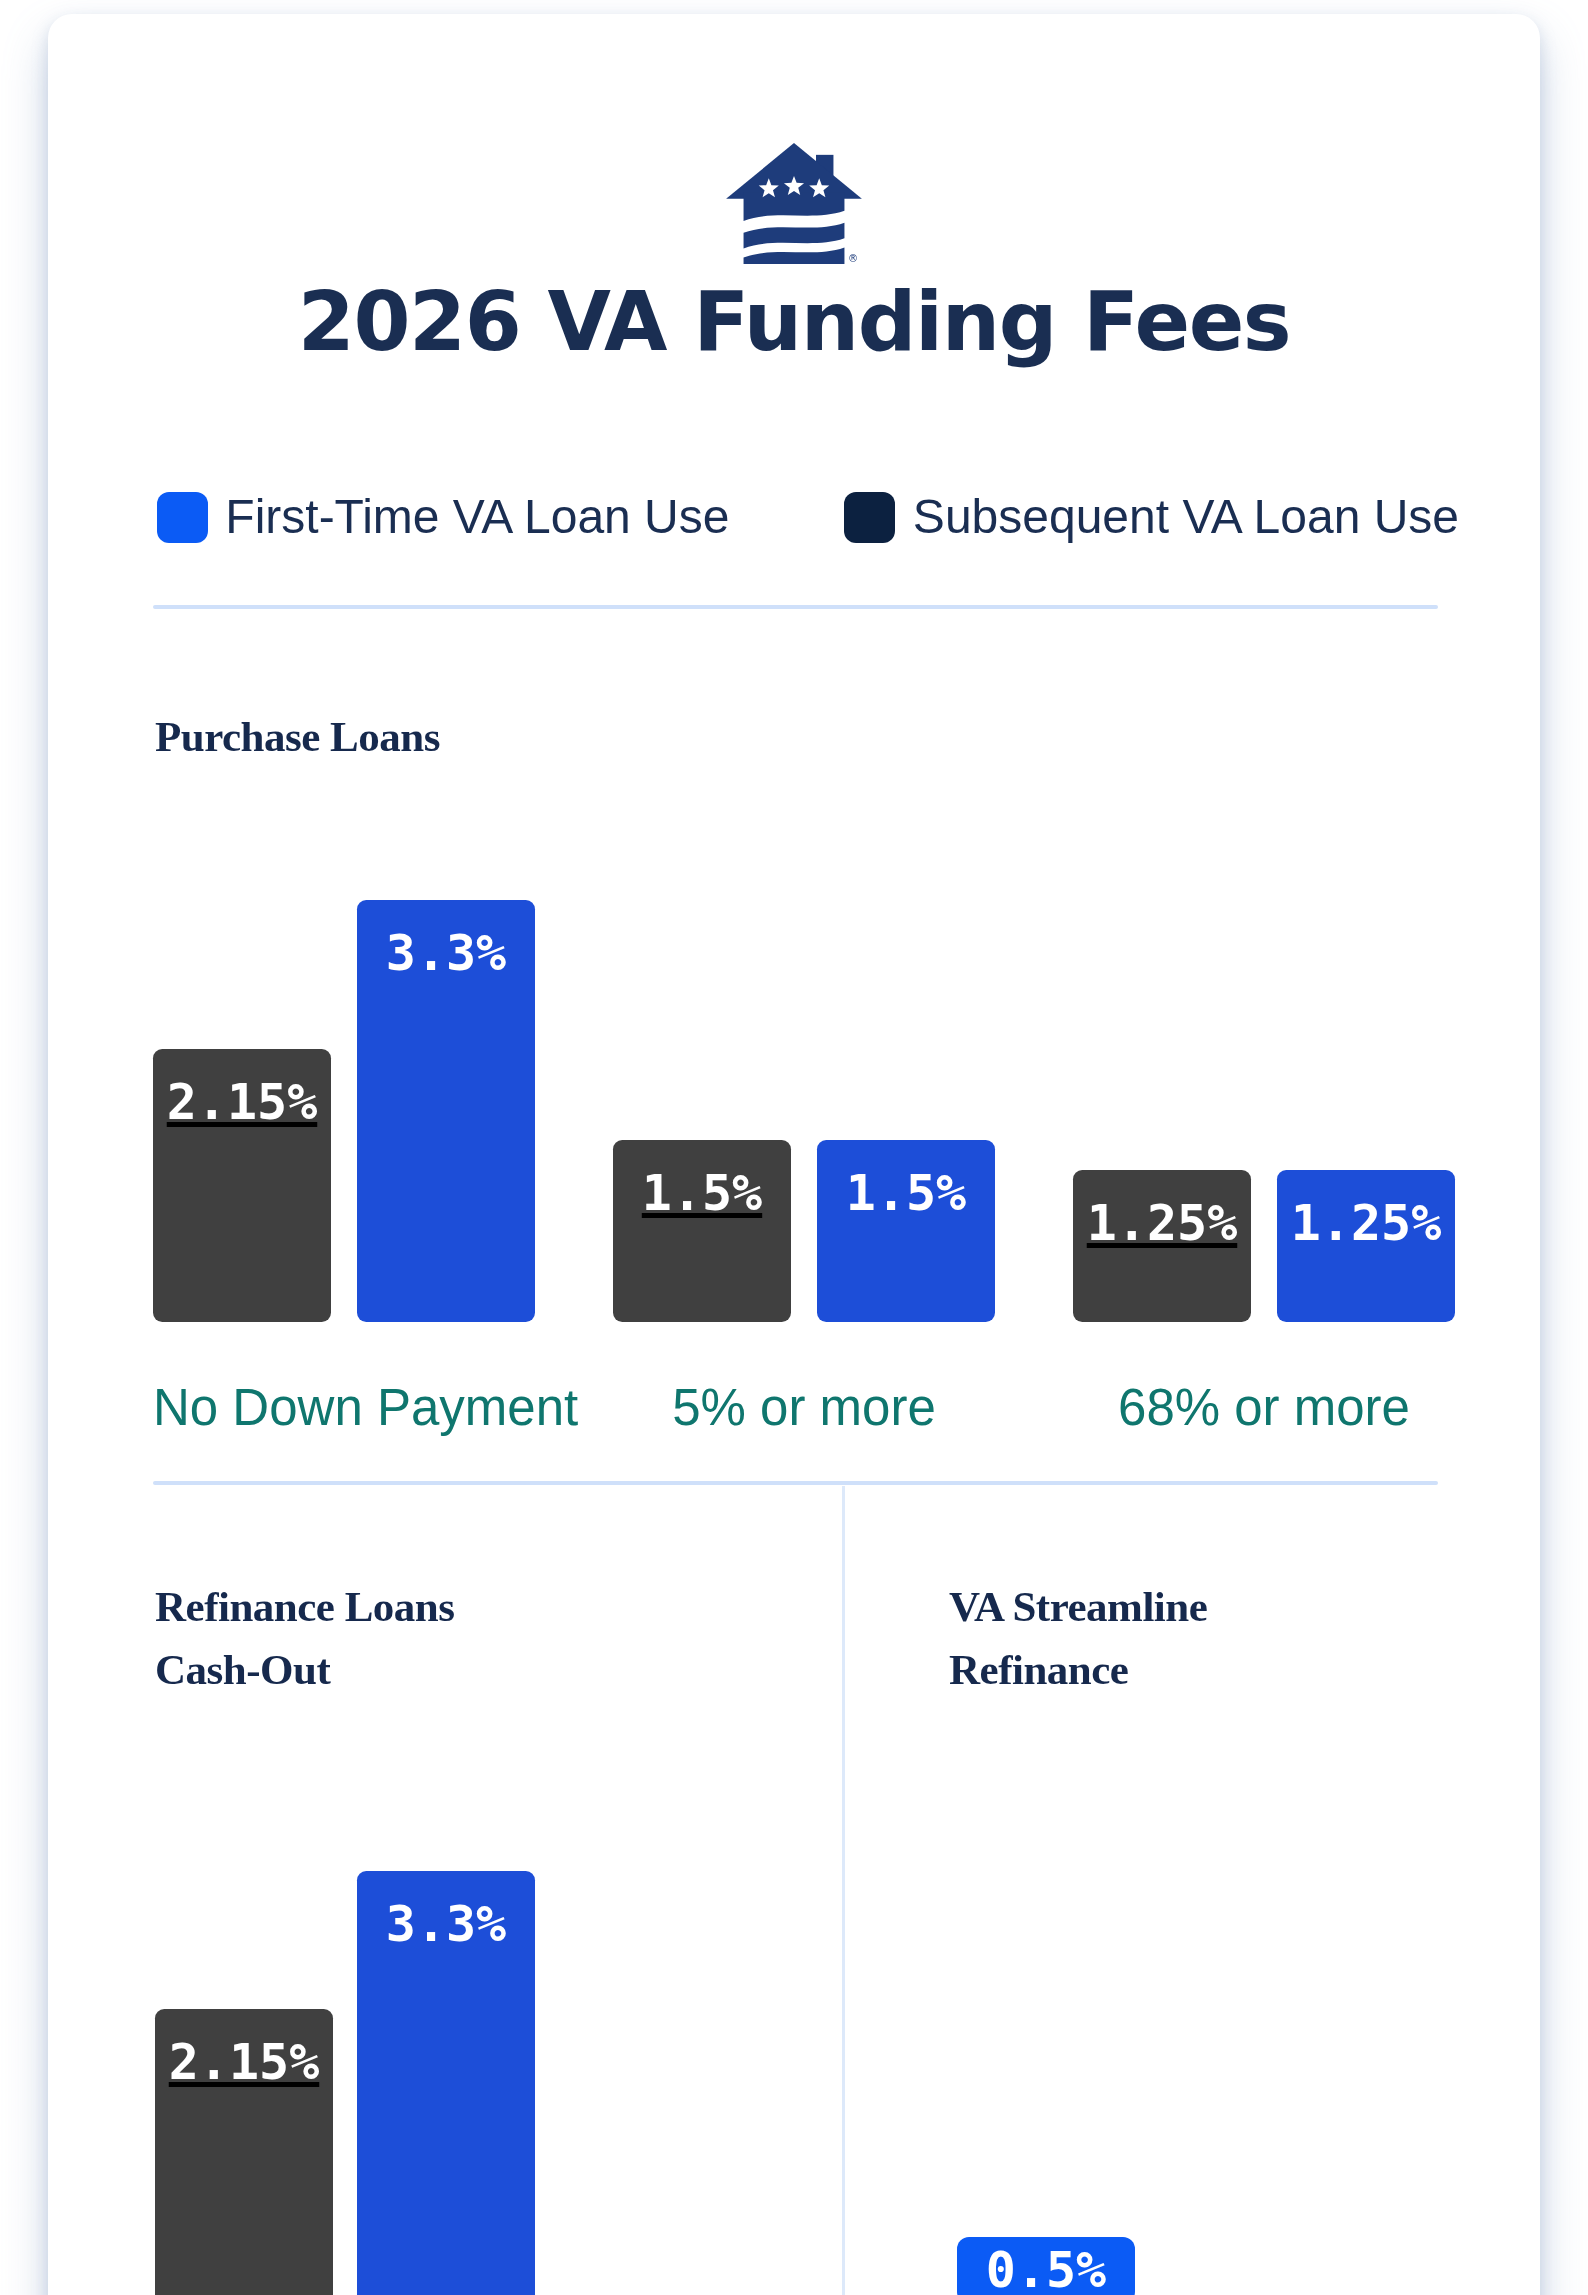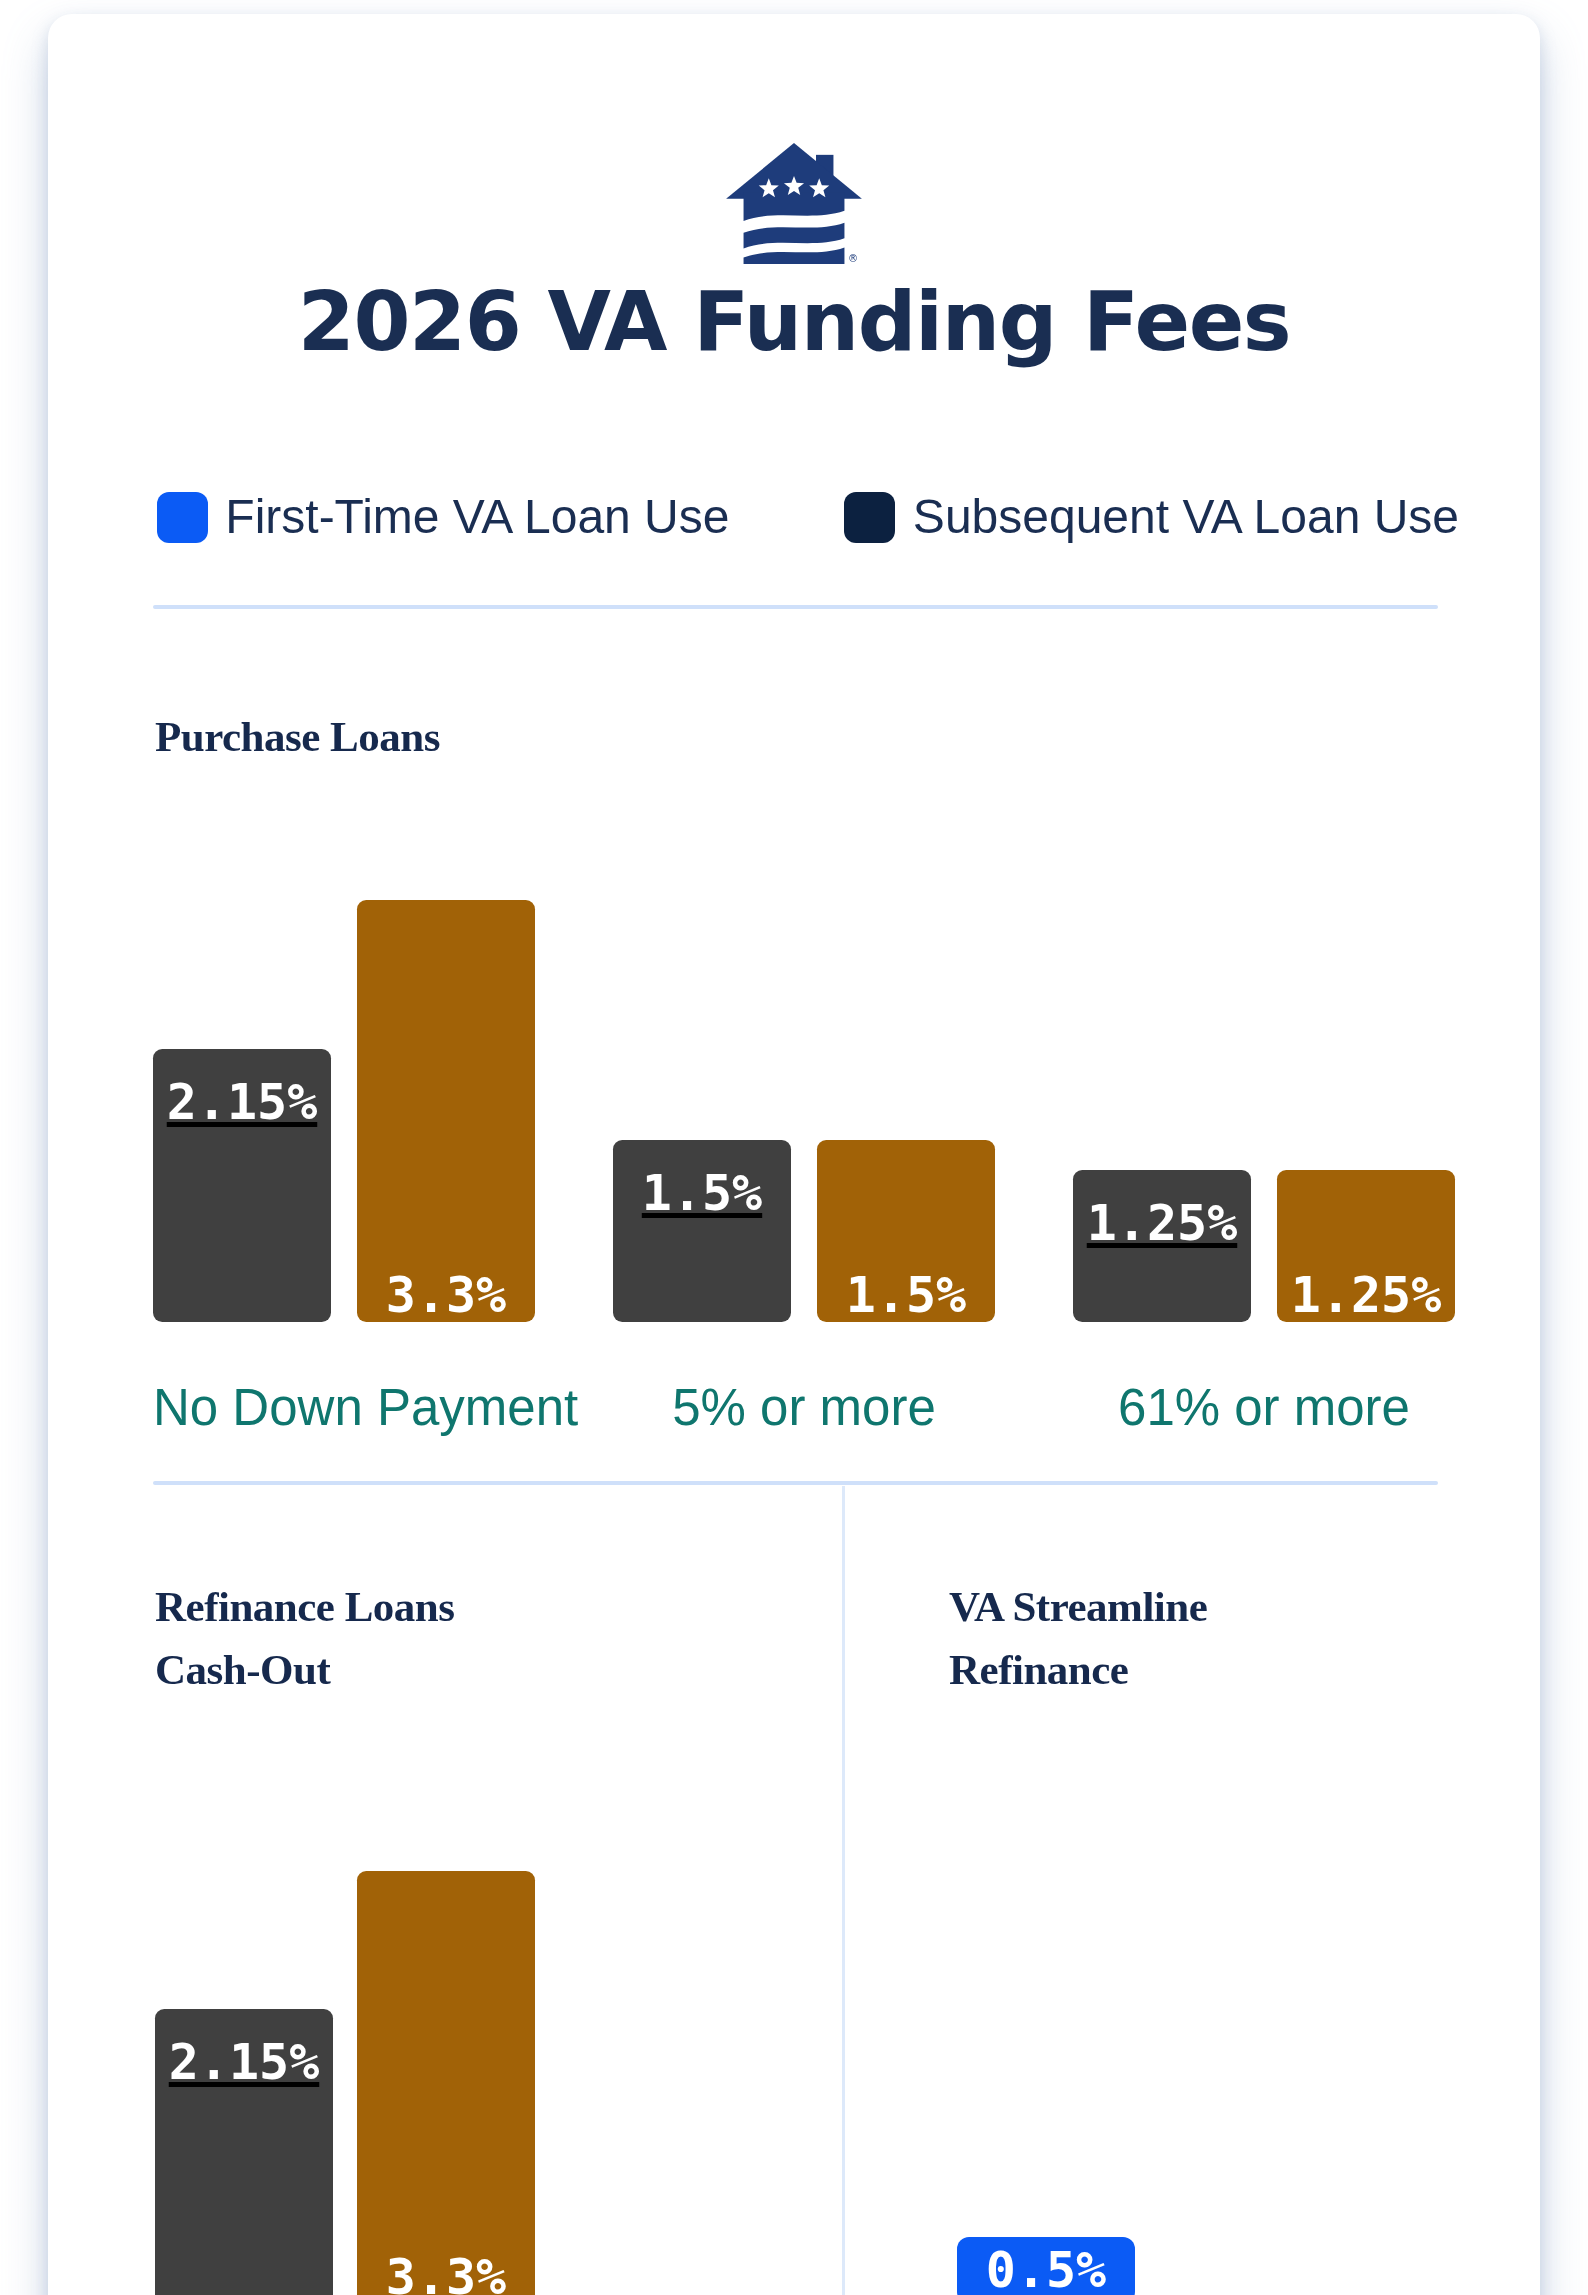--- a/index.html
+++ b/index.html
@@ -35,21 +35,21 @@
   .heading-streamline{top:1562px;left:901px;}
   .section-heading span{display:block;}
   
   .chart-row{position:absolute;display:flex;align-items:flex-end;}
   .purchase-chart{left:105px;top:886px;height:422px;gap:78px;}
   .cashout-chart{left:107px;top:1857px;height:433px;gap:24px;}
   .bar-group{display:flex;align-items:flex-end;gap:26px;height:100%;}
   .bar{width:178px;border-radius:9.2px;display:flex;justify-content:center;align-items:flex-start;
        padding-top:27px;box-sizing:border-box;}
   .bar-blue{background:#404040;text-decoration:underline;}
-  .bar-navy{background:#a16207;align-items:flex-end;}
+  .bar-navy{background:#1d4ed8;}
   .bar-label{font-family:"DejaVu Sans Mono", monospace;font-weight:bold;font-size:50px;
              line-height:1.05;color:#ffffff;white-space:nowrap;}
   .badge{position:absolute;left:909px;top:2223px;width:178px;height:67px;border-radius:12px;
          background:#0b5bf5;display:flex;justify-content:center;align-items:center;}
   
   .cat-row{position:absolute;left:105px;top:1363px;display:flex;gap:78px;}
   .cat-cell{width:382px;text-align:center;font-size:51px;color:#0f766e;line-height:1.2;white-space:nowrap;}
 </style>
 </head>
 <body>
@@ -115,21 +115,21 @@
         </div>
         <div class="bar bar-navy" style="height:152px">
           <span class="bar-label">1.25%</span>
         </div>
       </div>
     </div>
 
     <div class="cat-row">
       <div class="cat-cell">No Down Payment</div>
       <div class="cat-cell">5% or more</div>
-      <div class="cat-cell">61% or more</div>
+      <div class="cat-cell">68% or more</div>
     </div>
 
     <div class="hdivider d2"></div>
     <div class="vdivider"></div>
 
     <div class="section-heading heading-cashout">
       <span>Refinance Loans</span>
       <span>Cash-Out</span>
     </div>
 

